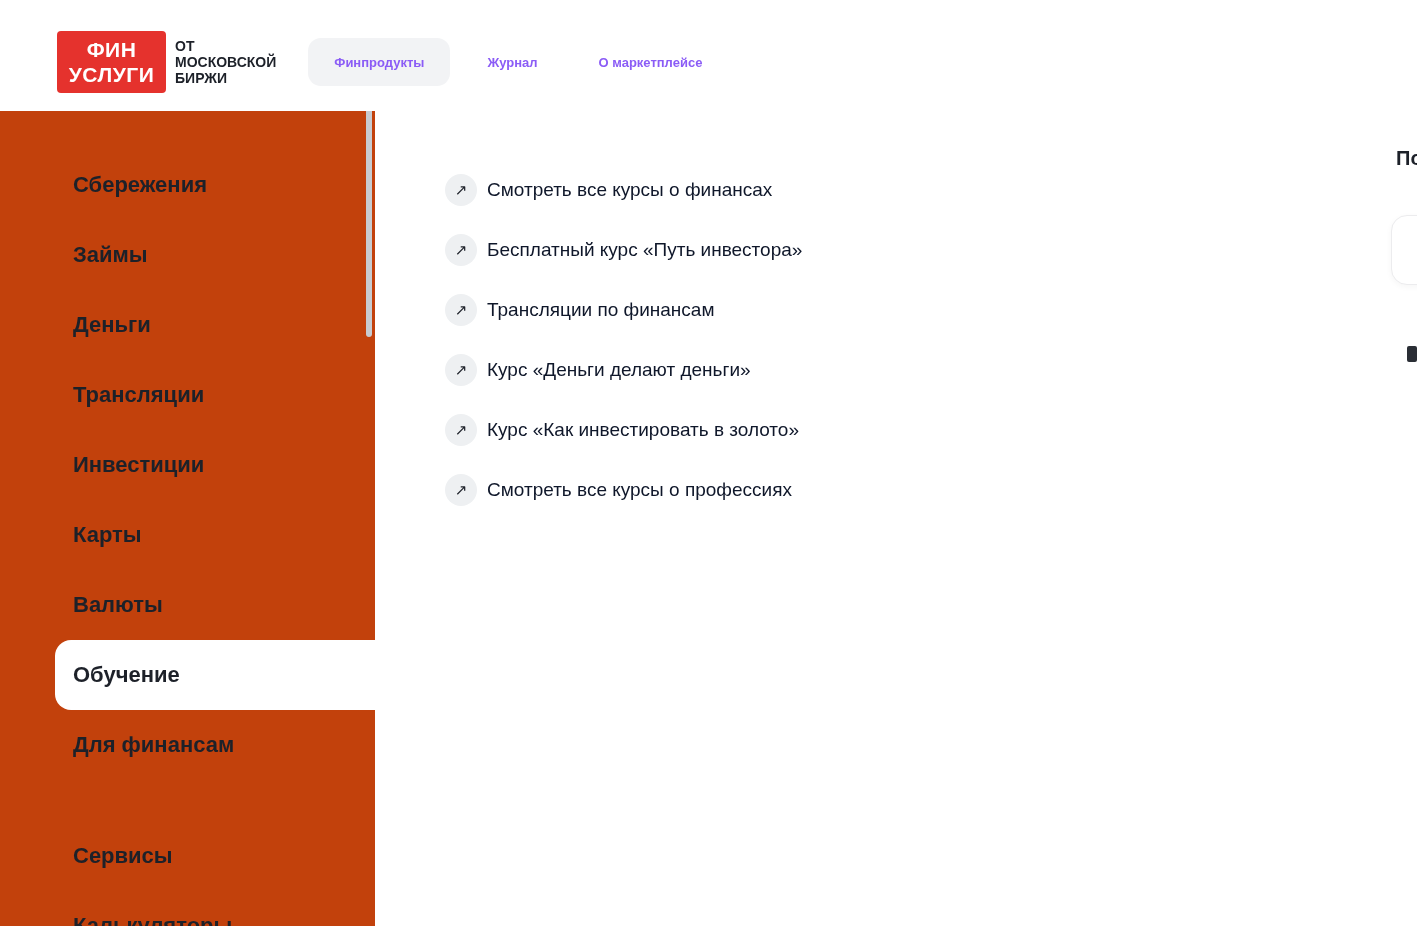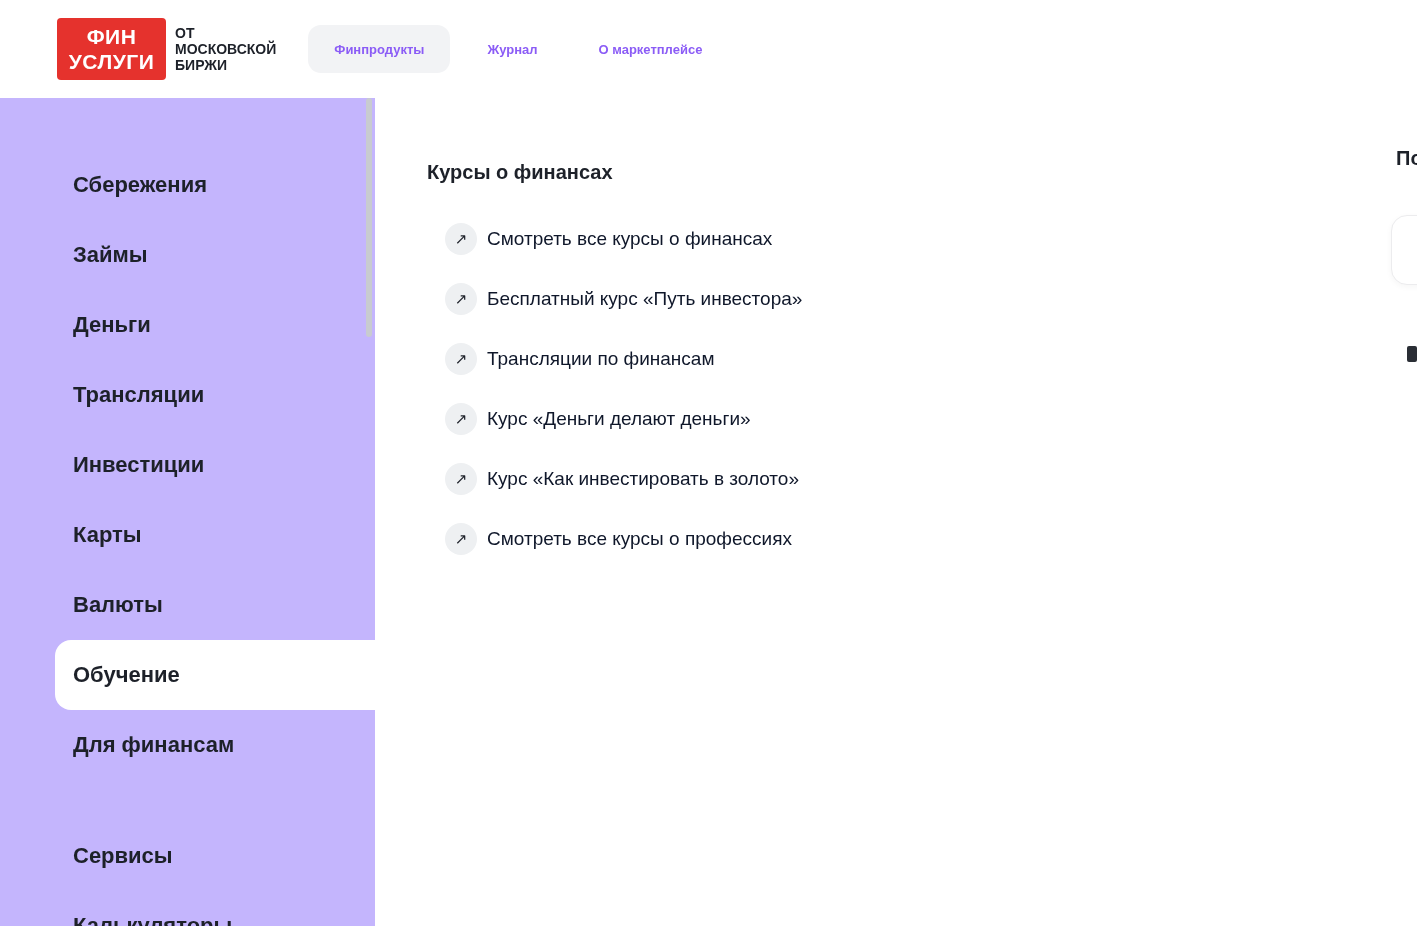--- a/index.html
+++ b/index.html
@@ -8,21 +8,21 @@
     width: 1417px; height: 926px;
     overflow: hidden;
     background: #ffffff;
     font-family: "Liberation Sans", sans-serif;
     color: #20242c;
     position: relative;
   }
 
   
   .header {
-    position: absolute; top: 0; left: 0; right: 0; height: 98px;
+    position: absolute; top: 13px; left: 0; right: 0; height: 98px;
     background: #ffffff;
     display: flex; align-items: center;
     z-index: 20;
   }
   .logo-box {
     margin-left: 57px;
     width: 109px; height: 62px;
     background: #e5322d;
     border-radius: 4px;
     color: #ffffff;
@@ -61,21 +61,21 @@
 
   
   .main {
     position: absolute; top: 98px; left: 0; right: 0; bottom: 0;
     display: flex;
   }
 
   
   .sidebar {
     width: 375px; flex-shrink: 0;
-    background: #c4b5fd;
+    background: #c2410c;
     padding-top: 52px;
     position: relative;
   }
   .side-item {
     height: 70px;
     display: flex; align-items: center;
     padding-left: 73px;
     font-size: 22px; font-weight: bold;
     color: #1d2129;
     cursor: pointer;
@@ -190,21 +190,20 @@
     <div class="side-item selected">Обучение</div>
     <div class="side-item">Для финансам</div>
     <div class="side-gap"></div>
     <div class="side-item">Сервисы</div>
     <div class="side-item">Калькуляторы</div>
     <div class="scroll-thumb"></div>
   </div>
 
   <div class="content">
 
-    <div class="section-title">Курсы о финансах</div>
 
     <div class="menu-link">
       <span class="link-icon">↗</span>
       <span class="link-label">Смотреть все курсы о финансах</span>
     </div>
     <div class="menu-link">
       <span class="link-icon">↗</span>
       <span class="link-label">Бесплатный курс «Путь инвестора»</span>
     </div>
     <div class="menu-link">

